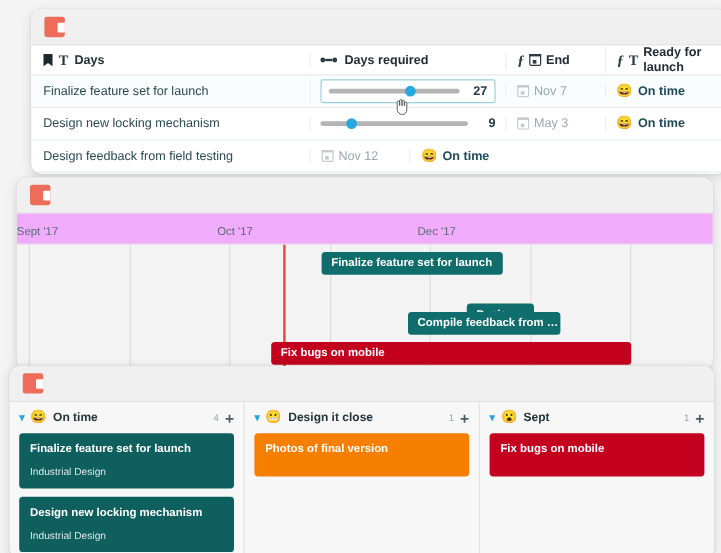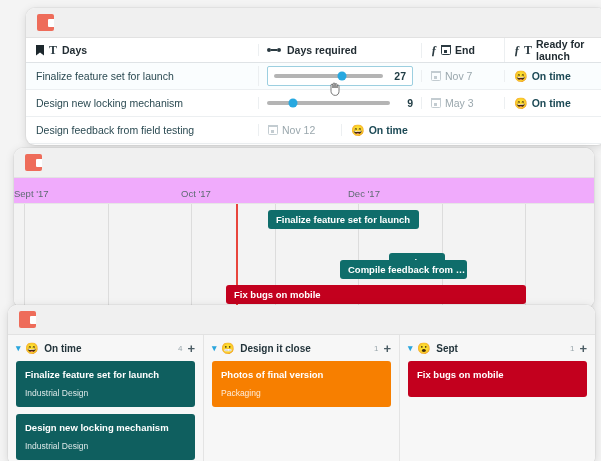--- a/index.html
+++ b/index.html
@@ -312,21 +312,20 @@
           <span class="chev">▾</span>
           <span class="emoji">😬</span>
           <span>Design it close</span>
           <span class="spacer"></span>
           <span class="count">1</span>
           <span class="plus">+</span>
         </div>
         <div class="kcards">
           <div class="kcard kc-orange">
             <div class="kcard-title">Photos of final version</div>
-            <div class="kcard-sub">Packaging</div>
           </div>
         </div>
       </div>
 
       <div class="kcol">
         <div class="kcol-head">
           <span class="chev">▾</span>
           <span class="emoji">😮</span>
           <span>Sept</span>
           <span class="spacer"></span>

